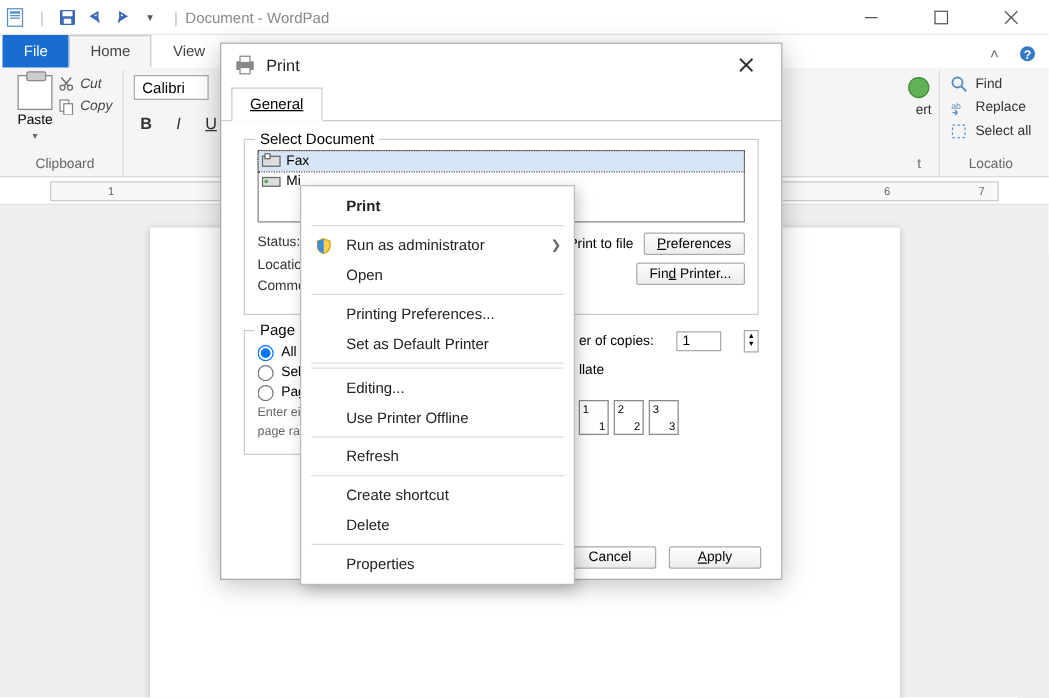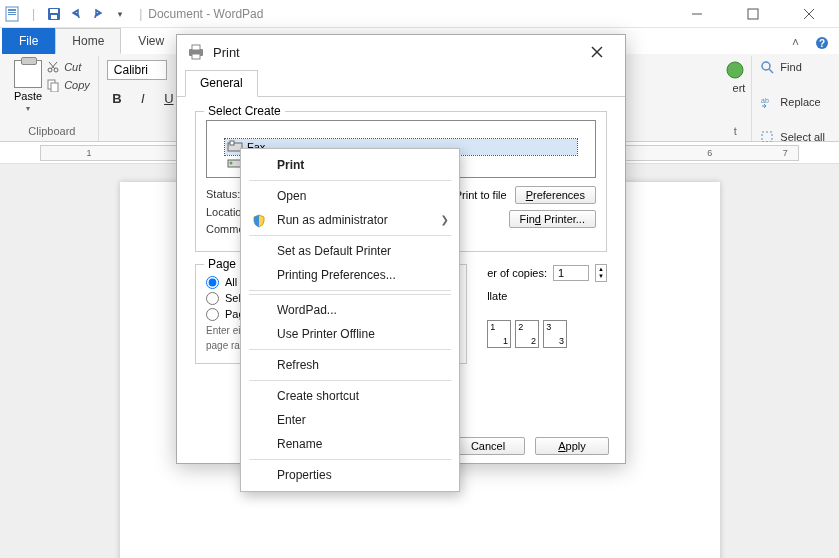--- a/index.html
+++ b/index.html
@@ -31,57 +31,57 @@
     .rgroup .label { font-size: 11px; color: #666; text-align: center; padding-bottom: 2px; }
     .paste-block { display: flex; flex-direction: column; align-items: center; gap: 2px; }
     .paste-ico { width: 28px; height: 28px; border: 1px solid #888; background: #fff; position: relative; }
     .paste-ico::before { content: ""; position: absolute; top: -4px; left: 6px; width: 14px; height: 6px; background: #ccc; border: 1px solid #888; border-radius: 2px; }
     .small-btns { display: flex; flex-direction: column; gap: 4px; font-size: 11px; color: #444; font-style: italic; }
     .small-btn { display: flex; align-items: center; gap: 4px; }
     .font-group .font-row1 { display: flex; gap: 4px; margin-bottom: 4px; }
     .font-select { border: 1px solid #aaa; background: #fff; padding: 2px 18px 2px 6px; font-size: 12px; position: relative; }
     .font-row2 { display: flex; gap: 6px; }
     .fbtn { width: 20px; height: 20px; display: flex; align-items: center; justify-content: center; font-size: 13px; color: #333; }
-    .edit-col { display: flex; flex-direction: column; gap: 21px; font-size: 11px; color: #333; }
+    .edit-col { display: flex; flex-direction: column; gap: 5px; font-size: 11px; color: #333; }
     .edit-item { display: flex; align-items: center; gap: 6px; }
     
     
     .ruler-bar { height: 22px; background: #fff; border-bottom: 1px solid #e0e0e0; position: relative; display: flex; align-items: center; }
     .ruler { margin: 0 40px; height: 16px; background: #f8f8f8; border: 1px solid #ccc; flex: 1; position: relative; font-size: 9px; color: #666; }
     .ruler .tick { position: absolute; top: 2px; }
     
     
     .docarea { position: absolute; top: 164px; left: 0; right: 0; bottom: 0; background: #efefef; display: flex; justify-content: center; padding-top: 18px; }
     .page { width: 600px; background: #fff; box-shadow: 0 0 6px rgba(0,0,0,0.2); height: 400px; }
     
     
     .dialog { position: absolute; left: 176px; top: 34px; width: 450px; height: 430px; background: #fff; border: 1px solid #aaa; box-shadow: 0 4px 20px rgba(0,0,0,0.25); display: flex; flex-direction: column; }
     .dlg-title { height: 34px; display: flex; align-items: center; padding: 0 10px; gap: 8px; }
     .dlg-title .t { font-size: 13px; color: #222; }
     .dlg-title .close { margin-left: auto; font-size: 14px; color: #333; width: 24px; text-align: center; }
     .dlg-tabs { height: 28px; border-bottom: 1px solid #ccc; display: flex; padding-left: 8px; }
-    .dlg-tab { padding: 5px 14px; border: 1px solid #ccc; border-bottom: 1px solid #fff; background: #fff; font-size: 12px; position: relative; top: 1px; }
+    .dlg-tab { padding: 5px 14px; border: 1px solid #ccc; border-bottom: 1px solid #fff; background: #fff; font-size: 12px; position: relative; top: 1px; text-decoration: underline; }
     .dlg-body { flex: 1; padding: 14px 18px; font-size: 12px; overflow: hidden; }
     .fieldset { border: 1px solid #ccc; padding: 8px 10px 12px; margin-bottom: 12px; position: relative; }
     .fieldset .legend { position: absolute; top: -8px; left: 8px; background: #fff; padding: 0 4px; font-size: 12px; }
-    .printer-list { border: 1px solid #888; height: 58px; background: #fff; padding: 18px; margin-bottom: 8px; }
+    .printer-list { border: 1px solid #888; height: 58px; background: #fff; padding: 0; margin-bottom: 8px; }
     .printer-item { display: flex; align-items: center; gap: 4px; padding: 1px 2px; font-size: 11px; }
     .printer-item.sel { background: #d6e6f7; outline: 1px dotted #555; }
     .status-row { display: flex; justify-content: space-between; align-items: flex-start; gap: 8px; }
     .status-left { font-size: 11px; color: #333; line-height: 1.6; }
     .status-right { display: flex; flex-direction: column; gap: 6px; align-items: flex-end; }
     .chk { display: flex; align-items: center; gap: 4px; font-size: 11px; }
     .btn { border: 1px solid #aaa; background: linear-gradient(#fefefe, #ececec); padding: 2px 10px; font-size: 11px; border-radius: 2px; text-align: center; }
     .pr-row { display: flex; gap: 20px; }
     .pr-left { flex: 1; }
     .pr-right { display: flex; flex-direction: column; gap: 8px; }
     .radio { display: flex; align-items: center; gap: 6px; font-size: 11px; margin: 3px 0; }
     .radio input { margin: 0; }
     .hint { font-size: 10px; color: #666; margin-top: 4px; }
-    .copies-row { display: flex; align-items: center; gap: 6px; font-size: 11px; }
+    .copies-row { display: flex; align-items: center; gap: 18px; font-size: 11px; }
     .spin { border: 1px solid #aaa; width: 36px; padding: 1px 4px; font-size: 11px; text-align: left; }
     .collate-imgs { display: flex; gap: 4px; margin-top: 10px; }
     .collate-pg { width: 24px; height: 28px; border: 1px solid #888; background: #fff; position: relative; font-size: 9px; }
     .collate-pg::after { content: attr(data-n); position: absolute; bottom: 1px; right: 2px; }
     .collate-pg::before { content: attr(data-m); position: absolute; top: 1px; left: 2px; }
     .dlg-btns { display: flex; justify-content: flex-end; gap: 10px; padding: 8px 16px; }
     .dlg-btns .btn { width: 74px; margin-top: 12px; }
     
     
     .ctxmenu { position: absolute; left: 240px; top: 148px; width: 220px; background: #fff; border: 1px solid #bbb; box-shadow: 2px 4px 12px rgba(0,0,0,0.25); padding: 4px 0; font-size: 12px; z-index: 100; }
@@ -275,21 +275,21 @@
           <line x1="1" y1="1" x2="11" y2="11" stroke="#333" stroke-width="1.5"></line>
           <line x1="11" y1="1" x2="1" y2="11" stroke="#333" stroke-width="1.5"></line>
         </svg>
     </span>
   </div>
   <div class="dlg-tabs">
     <div class="dlg-tab">General</div>
   </div>
   <div class="dlg-body">
     <div class="fieldset">
-      <span class="legend">Select Create</span>
+      <span class="legend">Select Document</span>
       <div class="printer-list">
         <div class="printer-item sel">
           <svg width="16" height="14">
               <rect x="1" y="3" width="14" height="8" fill="#ddd" stroke="#666"></rect>
               <rect x="3" y="1" width="4" height="4" fill="#fff" stroke="#666"></rect>
             </svg>
           <span>Fax</span>
         </div>
         <div class="printer-item">
           <svg width="16" height="14">
@@ -358,39 +358,38 @@
   </div>
   <div class="dlg-btns">
     <div class="btn">Cancel</div>
     <div class="btn"><span style="text-decoration:underline">A</span>pply</div>
   </div>
 </div>
 
 <div class="ctxmenu">
   <div class="ctxitem bold">Print</div>
   <div class="ctxsep"></div>
-  <div class="ctxitem">Open</div>
   <div class="ctxitem">
     <span class="mico">
       <svg width="14" height="14">
           <path d="M7 1 L12 3 L12 7 Q12 11 7 13 Q2 11 2 7 L2 3 Z" fill="#ffd24d" stroke="#d4a017"></path>
           <path d="M7 1 L7 13 Q2 11 2 7 L2 3 Z" fill="#3a8fd8"></path>
         </svg>
     </span>
     <span>Run as administrator</span>
     <span class="arrow">❯</span>
   </div>
-  <div class="ctxsep"></div>
+  <div class="ctxitem">Open</div>
+  <div class="ctxsep"></div>
+  <div class="ctxitem">Printing Preferences...</div>
   <div class="ctxitem">Set as Default Printer</div>
-  <div class="ctxitem">Printing Preferences...</div>
-  <div class="ctxsep"></div>
-  <div class="ctxsep"></div>
-  <div class="ctxitem">WordPad...</div>
+  <div class="ctxsep"></div>
+  <div class="ctxsep"></div>
+  <div class="ctxitem">Editing...</div>
   <div class="ctxitem">Use Printer Offline</div>
   <div class="ctxsep"></div>
   <div class="ctxitem">Refresh</div>
   <div class="ctxsep"></div>
   <div class="ctxitem">Create shortcut</div>
-  <div class="ctxitem">Enter</div>
-  <div class="ctxitem">Rename</div>
+  <div class="ctxitem">Delete</div>
   <div class="ctxsep"></div>
   <div class="ctxitem">Properties</div>
 </div>
 
 </body></html>

